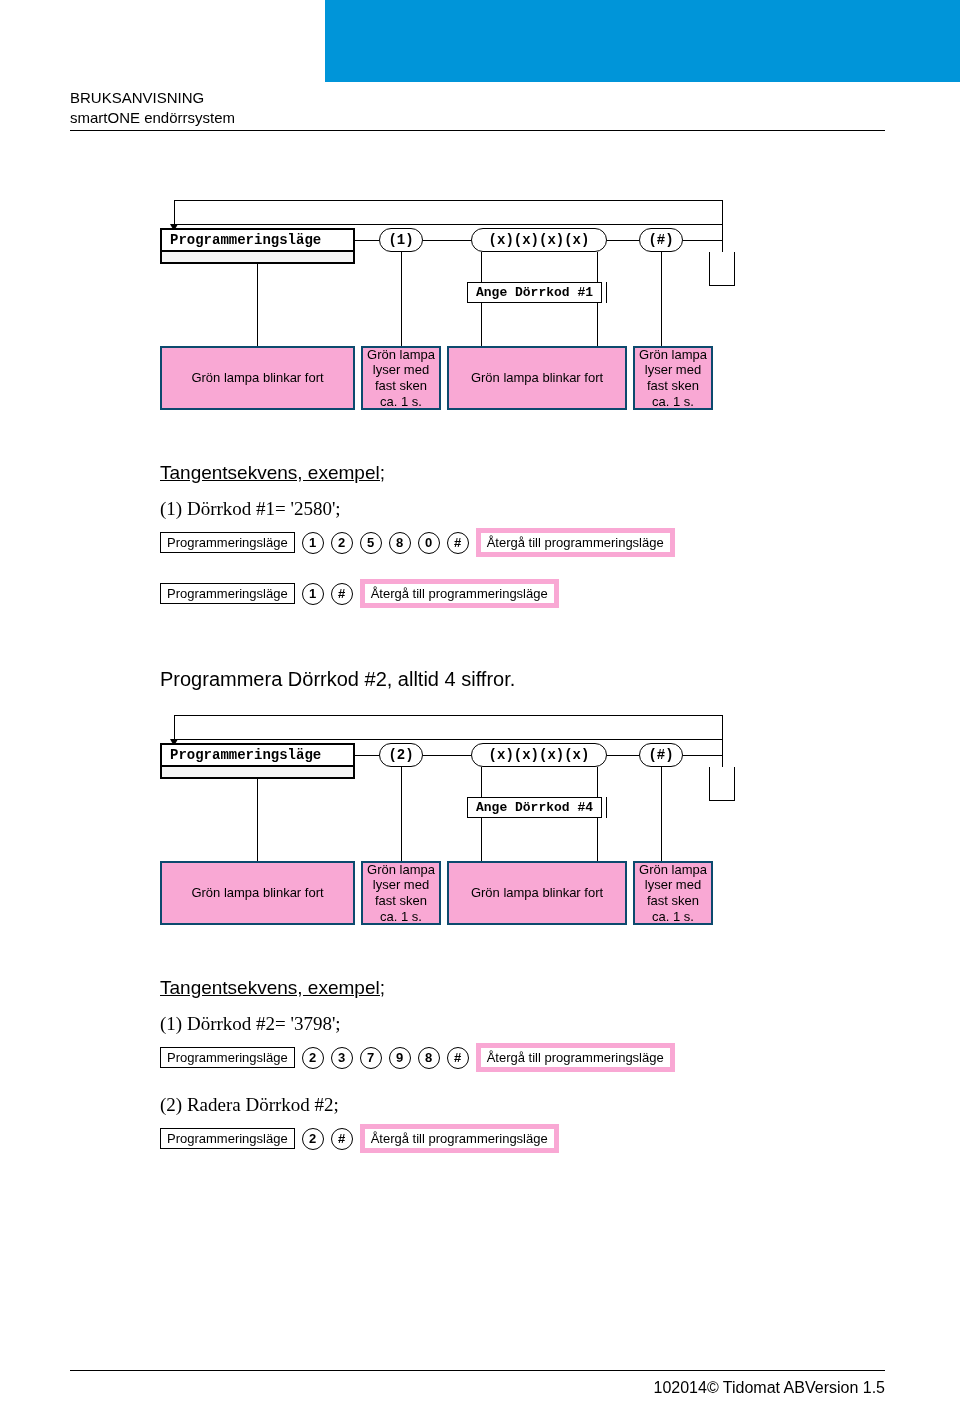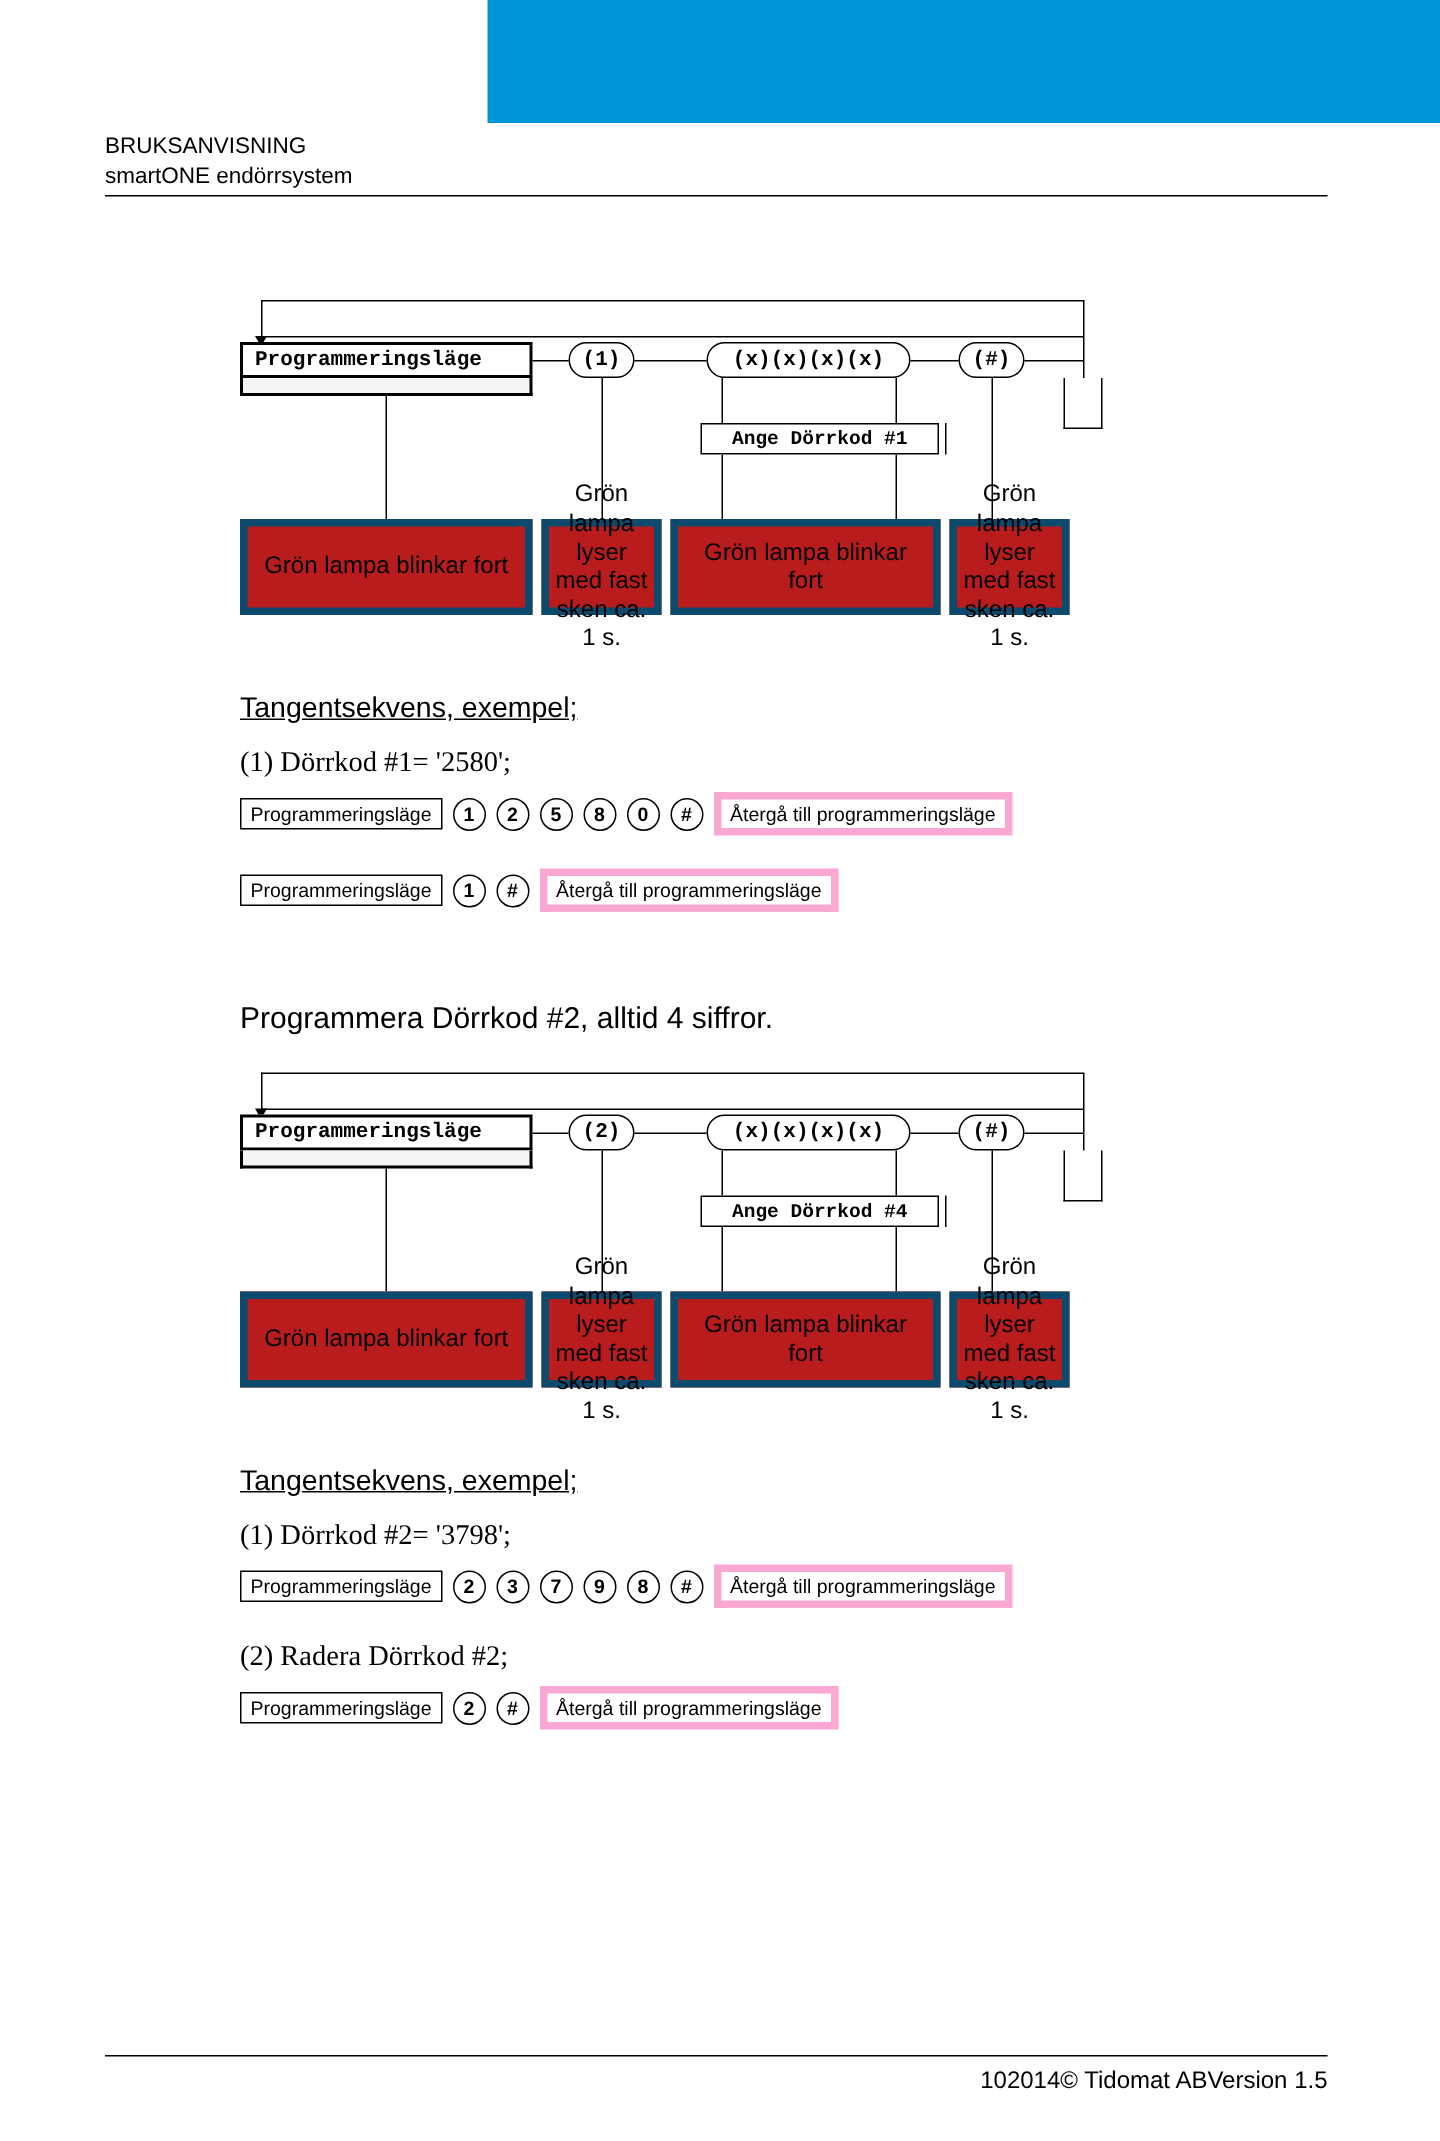--- a/index.html
+++ b/index.html
@@ -95,30 +95,30 @@
   .ange-wrap {
     position: absolute;
     background: #fff;
     border-right: 1px solid #000;
   }
   .ange-box {
     border: 1px solid #000;
     font-family: "Courier New", monospace;
     font-weight: bold;
     font-size: 13px;
-    padding: 2px 20px;
+    padding: 2px 8px;
     background: #fff;
     white-space: nowrap;
   }
   .status-box {
     position: absolute;
-    border: 5px solid #0c4a6e;
-    background: #b91c1c;
+    border: 2px solid #0c4a6e;
+    background: #f9a8d4;
     font-family: Arial, sans-serif;
-    font-size: 16px;
+    font-size: 13px;
     display: flex;
     align-items: center;
     justify-content: center;
     text-align: center;
     padding: 4px;
     line-height: 1.2;
   }
   .example-head {
     font-size: 19px;
     text-decoration: underline;

